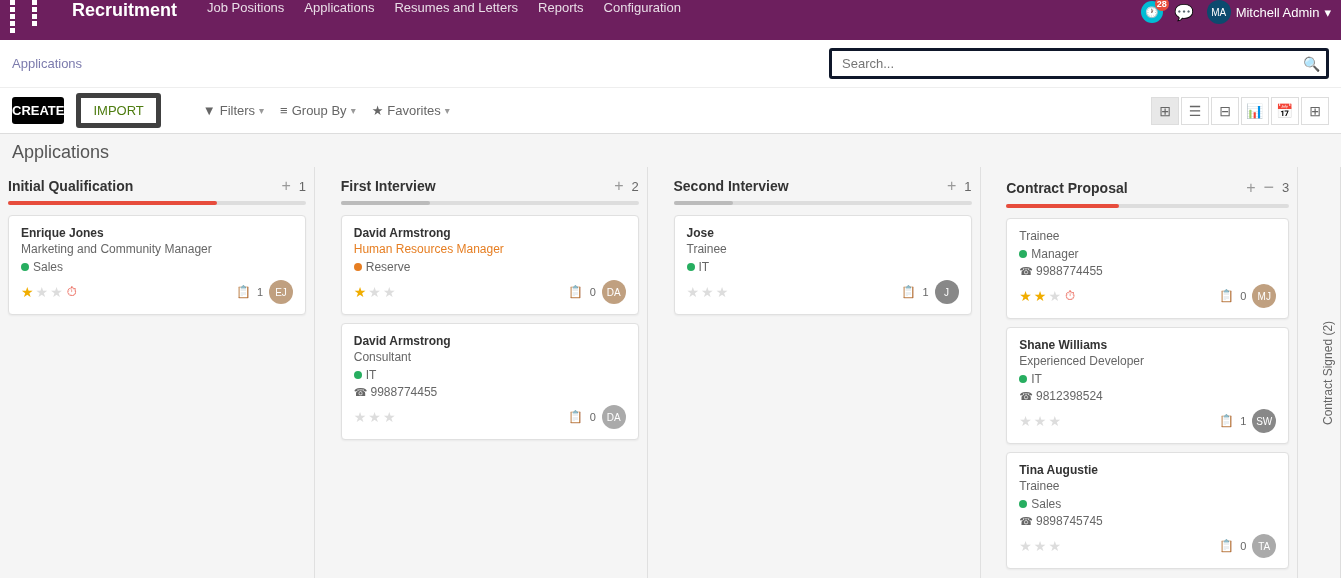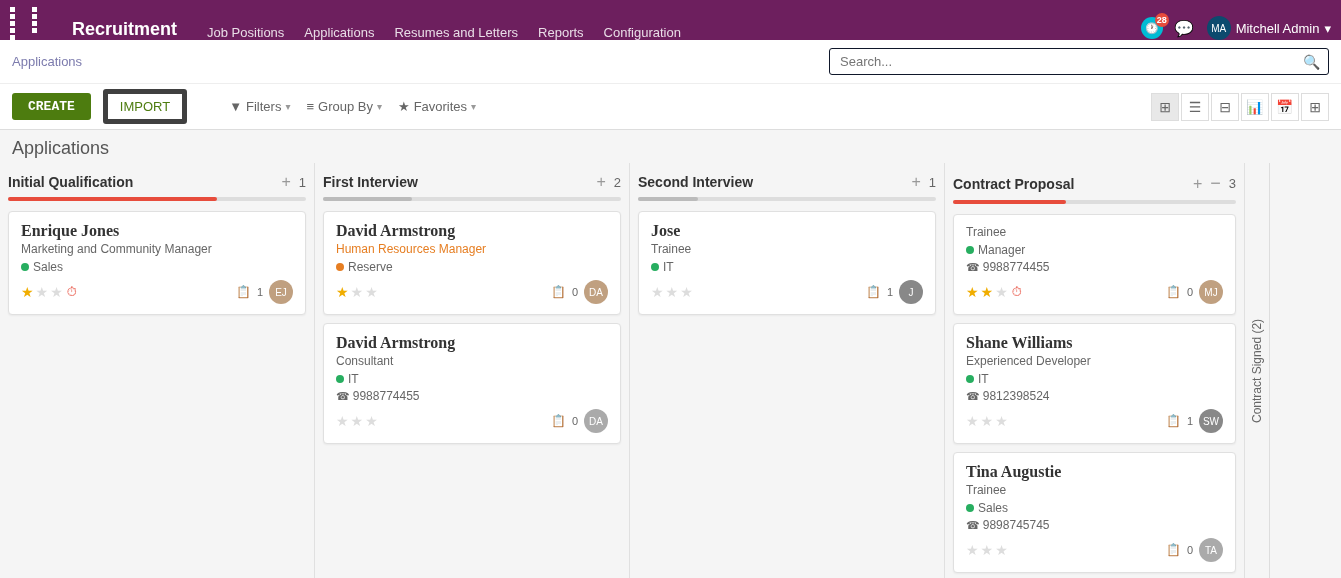--- a/index.html
+++ b/index.html
@@ -3,47 +3,46 @@
   <meta charset="utf-8">
   <style>
     * { box-sizing: border-box; margin: 0; padding: 0; }
     body { font-family: Arial, sans-serif; font-size: 13px; background: #f5f5f5; color: #333; overflow-x: hidden; }
 
     
     .topbar {
       background: #6d1f5e;
       color: white;
       display: flex;
-      align-items: flex-end;
+      align-items: flex-start;
       padding: 0 10px;
       height: 40px;
       gap: 20px;
     }
     .topbar-grid { display: grid; grid-template-columns: 20px 20px; gap: 2px; cursor: pointer; }
     .topbar-grid span { width: 5px; height: 5px; background: white; display: block; }
     .topbar-logo { font-size: 18px; font-weight: bold; color: white; margin-right: 10px; }
     .topbar-nav { display: flex; gap: 20px; flex: 1; }
     .topbar-nav a { color: rgba(255,255,255,0.85); text-decoration: none; font-size: 13px; cursor: pointer; white-space: nowrap; }
     .topbar-right { display: flex; align-items: center; gap: 12px; margin-left: auto; }
     .topbar-badge { background: #00bcd4; border-radius: 50%; width: 22px; height: 22px; display: flex; align-items: center; justify-content: center; font-size: 11px; color: white; font-weight: bold; position: relative; }
     .topbar-badge-num { position: absolute; top: -4px; right: -6px; background: #e74c3c; border-radius: 50%; width: 14px; height: 14px; font-size: 9px; display: flex; align-items: center; justify-content: center; }
     .topbar-chat { color: white; font-size: 16px; }
     .topbar-user { color: white; font-size: 13px; display: flex; align-items: center; gap: 5px; cursor: pointer; }
     .topbar-avatar { width: 24px; height: 24px; border-radius: 50%; background: #0c4a6e; overflow: hidden; display: flex; align-items: center; justify-content: center; font-size: 10px; color: white; }
     .breadcrumb-item { color: #7c7bad; font-size: 13px; cursor: pointer; }
     .btn-create {
-      background: #4d7c0f;
+      background: #000000;
       color: white;
       border: none;
-      padding: 6px 16px;
+      padding: 6px 0;
       font-size: 13px;
       font-weight: bold;
       border-radius: 3px;
       cursor: pointer;
-      font-family: Liberation Mono, monospace;
     }
     .btn-import {
       background: white;
       color: #4d7c0f;
       border: 5px solid #404040;
       padding: 5px 12px;
       font-size: 13px;
       border-radius: 3px;
       cursor: pointer;
     }
@@ -93,21 +92,21 @@
     
     .kanban-card {
       background: white;
       border-radius: 4px;
       border: 1px solid #e0e0e0;
       padding: 10px 12px;
       margin-bottom: 8px;
       cursor: pointer;
       box-shadow: 0 1px 2px rgba(0,0,0,0.05);
     }
-    .card-name { font-size: 16px; font-weight: bold; color: #333; margin-bottom: 2px; font-family: Liberation Serif, serif; }
+    .card-name { font-size: 12px; font-weight: bold; color: #333; margin-bottom: 2px; }
     .card-title { font-size: 12px; color: #666; margin-bottom: 4px; }
     .card-dept { display: flex; align-items: center; gap: 4px; font-size: 12px; color: #666; margin-bottom: 3px; }
     .card-dept-dot { width: 8px; height: 8px; border-radius: 50%; display: inline-block; }
     .card-phone { font-size: 12px; color: #666; margin-bottom: 6px; }
     .card-phone::before { content: '☎ '; font-size: 11px; }
     .card-footer { display: flex; align-items: center; justify-content: space-between; margin-top: 6px; }
     .stars { display: flex; gap: 2px; }
     .star { color: #ddd; font-size: 14px; }
     .star.filled { color: #f0ad00; }
     .card-footer-right { display: flex; align-items: center; gap: 6px; }
@@ -130,20 +129,21 @@
       cursor: pointer;
       white-space: nowrap;
       min-height: 200px;
       justify-content: center;
     }
 
     .board-wrapper {
       display: flex;
       overflow-x: auto;
       flex: 1;
+      justify-content: space-between;
     }
 
     
     .app-container { display: flex; flex-direction: column; height: 578px; width: 1341px; overflow: hidden; }
     .content-area { display: flex; flex: 1; overflow: hidden; }
 
     .header-combined {
       background: white;
       border-bottom: 1px solid #ddd;
     }
@@ -161,21 +161,21 @@
       gap: 12px;
     }
     .search-wrapper {
       position: relative;
       flex: 1;
       max-width: 500px;
       margin-left: auto;
     }
     .search-wrapper input {
       width: 100%;
-      border: 1px solid #0f172a;
+      border: 3px solid #0f172a;
       border-radius: 3px;
       padding: 5px 30px 5px 10px;
       font-size: 13px;
       color: #aaa;
     }
     .search-wrapper .search-mag {
       position: absolute;
       right: 8px;
       top: 50%;
       transform: translateY(-50%);

